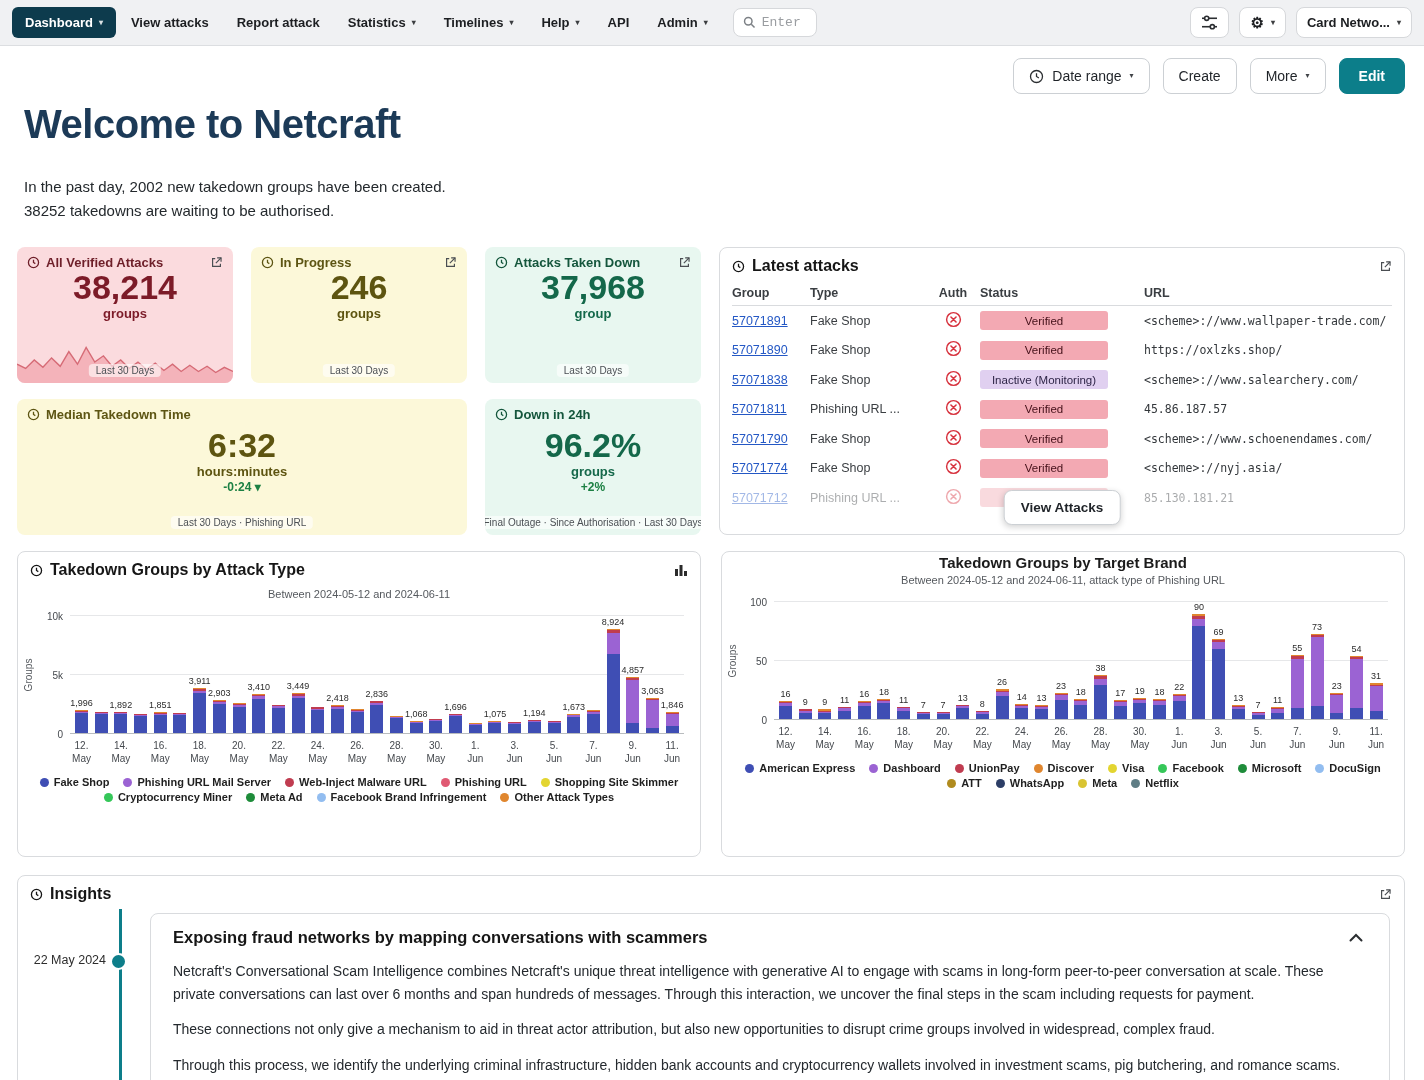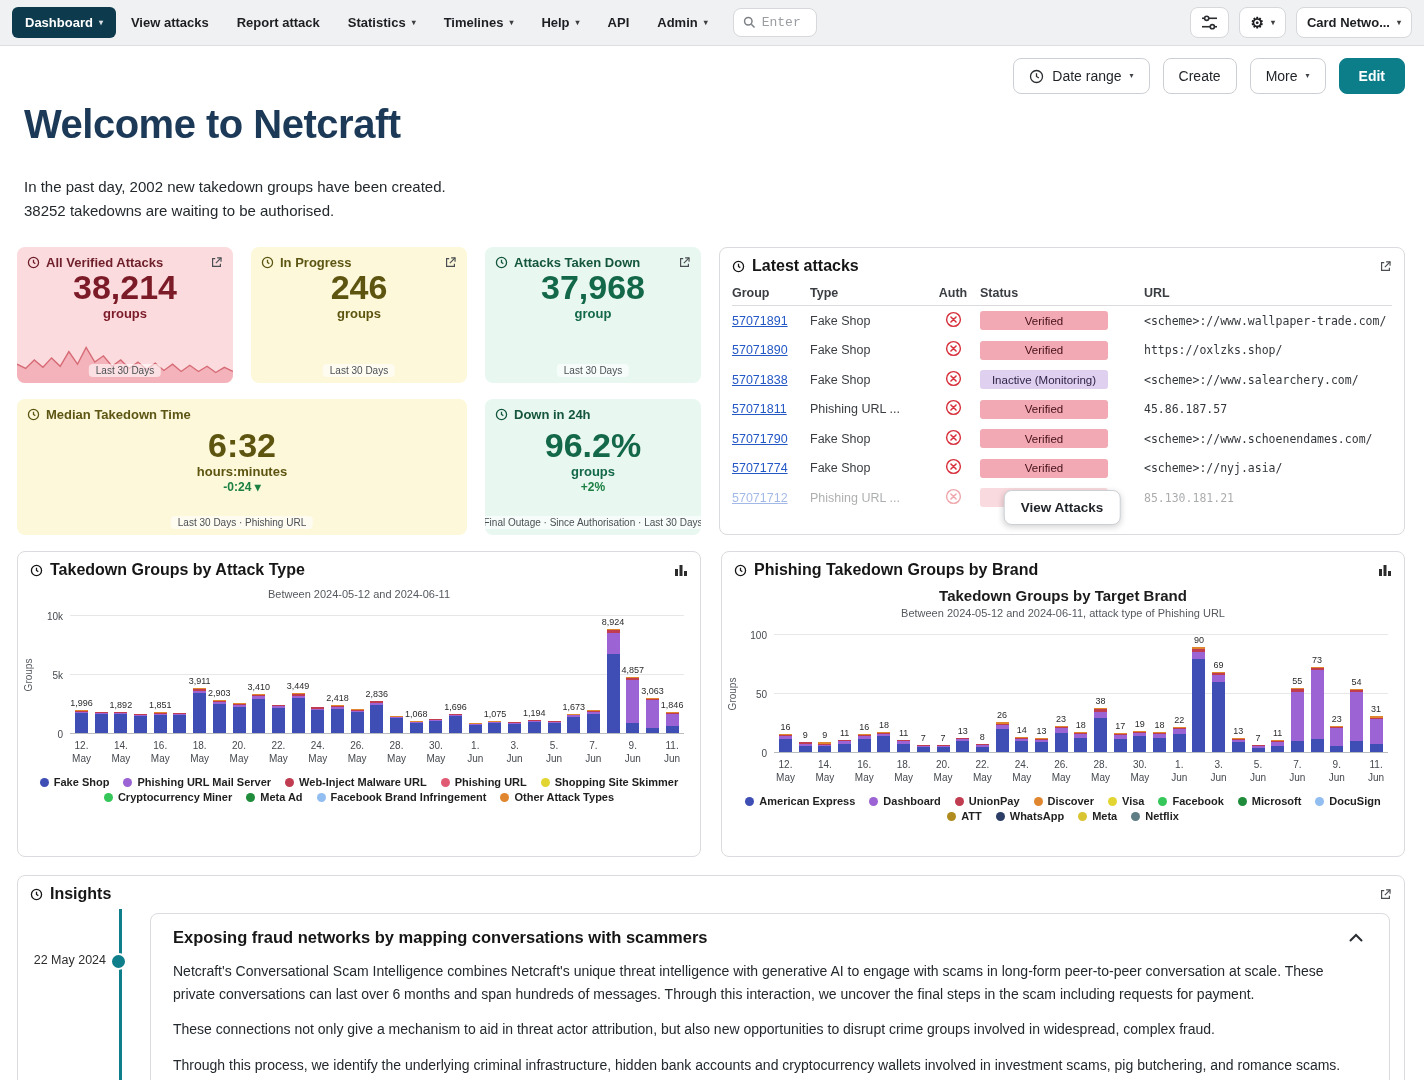--- a/index.html
+++ b/index.html
@@ -745,33 +745,20 @@
             <span>Facebook Brand Infringement</span>
           </div>
           <div class="lg-item">
             <span class="lg-dot" style="background:#e0862e"></span>
             <span>Other Attack Types</span>
           </div>
         </div>
     </div>
 
     <div class="panel chart-panel" id="chart1">
-      <div class="panel-head">
-        <span style="line-height:0;"><svg width="13" height="13" viewBox="0 0 20 20" fill="none" stroke="#161616" stroke-width="2">
-              <circle cx="10" cy="10" r="7.8"></circle>
-              <path d="M10 5.8V10l2.8 1.8"></path>
-            </svg></span>
-        <span>Phishing Takedown Groups by Brand</span>
-        <span class="spacer"></span>
-        <span style="line-height:0;cursor:pointer;"><svg width="14" height="14" viewBox="0 0 14 14">
-              <rect x="1" y="6" width="3" height="7" fill="#2b2b2b"></rect>
-              <rect x="5.5" y="2" width="3" height="11" fill="#2b2b2b"></rect>
-              <rect x="10" y="8" width="3" height="5" fill="#2b2b2b"></rect>
-            </svg></span>
-      </div>
       <div class="chart-title">Takedown Groups by Target Brand</div>
       <div class="chart-sub">Between 2024-05-12 and 2024-06-11, attack type of Phishing URL</div>
       <div class="plot-wrap">
           <div class="gridline" style="bottom: 118px;"></div>
           <div class="gridline" style="bottom: 59px;"></div>
         <div class="ylabel">Groups</div>
         <div class="yticks"></div>
         <div class="bars">
             <div class="bar">
               <div style="height: 14.16px; background: rgb(63, 78, 180);"></div>

